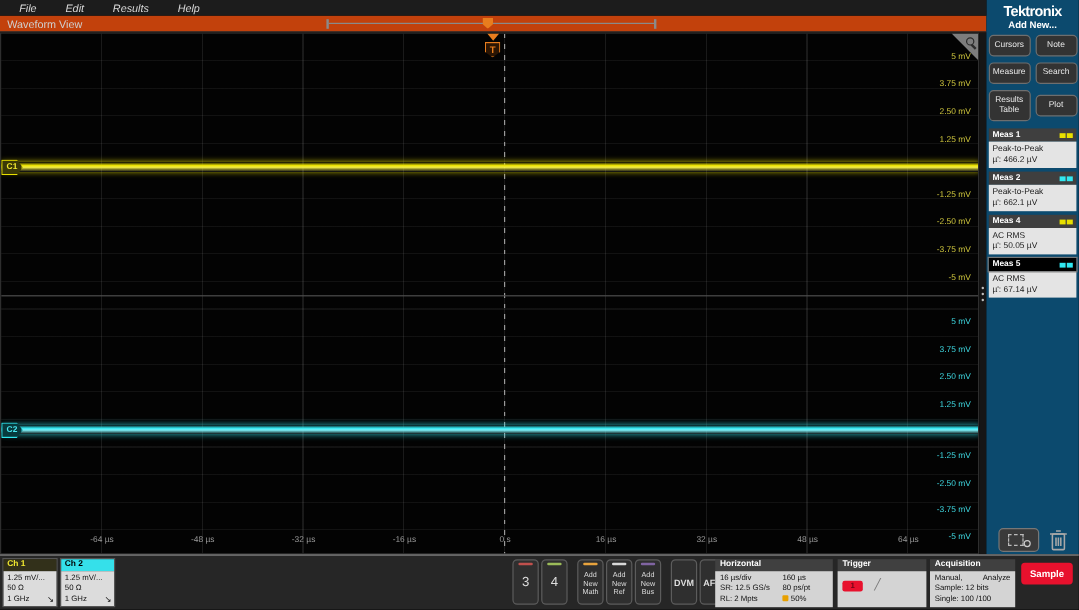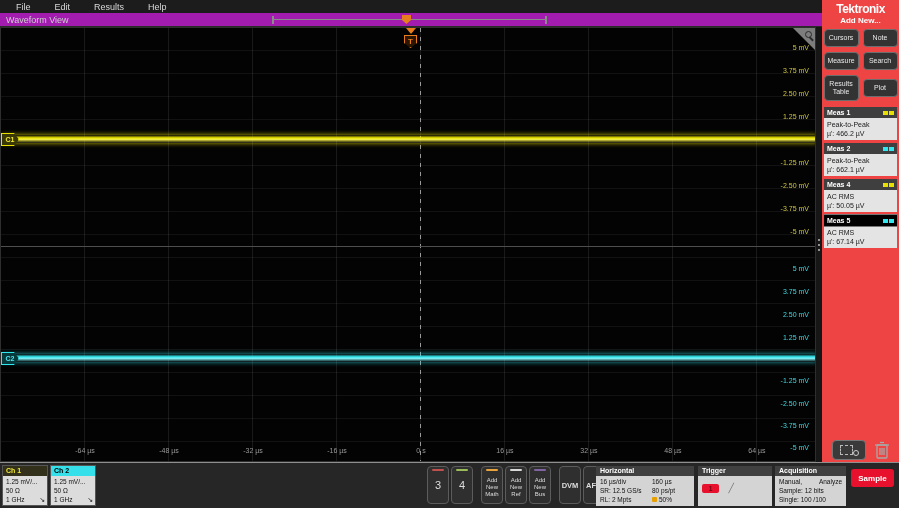--- a/index.html
+++ b/index.html
@@ -3,24 +3,24 @@
 <meta charset="utf-8">
 <style>
   * { margin:0; padding:0; box-sizing:border-box; }
   html,body { width:899px; height:508px; background:#000; overflow:hidden;
               font-family:"Liberation Sans", sans-serif; }
   .abs { position:absolute; }
 
   
   #menubar { left:0; top:0; width:822px; height:13px; background:#1c1c1c;
              display:flex; align-items:center; gap:24px; padding-left:16px; z-index:5;}
-  .menu-item { font-size:9px; color:#d8d8d8; cursor:default; }
+  .menu-item { font-size:9px; color:#d8d8d8; cursor:default;font-style:italic; }
 
   
-  #wf-header { left:0; top:13px; width:822px; height:14px; background:#a21caf;
+  #wf-header { left:0; top:13px; width:822px; height:14px; background:#c2410c;
                border-bottom:1px solid #2a2a2a; }
   #wf-tab { position:absolute; left:6px; top:2px; font-size:9px; color:#cfcfcf; }
   #pan-bar { position:absolute; left:272px; top:3px; width:275px; height:8px;
              border-left:2px solid #8a8a8a; border-right:2px solid #8a8a8a; }
   #pan-bar .bar-line { position:absolute; left:0; right:0; top:3px; height:1px; background:#8a8a8a; }
   #pan-marker { position:absolute; left:402px; top:2px; width:9px; height:9px; background:#e87d1e;
                 clip-path:polygon(0 0,100% 0,100% 55%,50% 100%,0 55%); }
 
   
   #graticule { left:0; top:27px; width:816px; height:435px; background:#030303;
@@ -64,21 +64,21 @@
   #corner-zoom-glass { right:3px; top:3px; width:7px; height:7px; border:1.5px solid #2c2c2c;
                        border-radius:50%; }
   #corner-zoom-handle { right:1px; top:10px; width:5px; height:1.5px; background:#2c2c2c;
                         transform:rotate(45deg); }
 
   #splitter { left:816px; top:27px; width:6px; height:435px; background:#161616;
               display:flex; flex-direction:column; align-items:center; justify-content:center; gap:3px; }
   #splitter i { width:2px; height:2px; border-radius:50%; background:#bdbdbd; }
 
   
-  #right-panel { left:822px; top:0; width:77px; height:462px; background:#ef4444; }
+  #right-panel { left:822px; top:0; width:77px; height:462px; background:#0c4a6e; }
   #logo { text-align:center; color:#fff; font-size:12px; font-weight:bold;
           letter-spacing:-0.5px; padding-top:2px; }
   #add-new { text-align:center; color:#fff; font-size:8px; font-weight:bold; margin-bottom:4px; }
   #rp-buttons { display:grid; grid-template-columns:35px 35px; gap:5px 4px;
                 justify-content:center; align-items:center; margin-bottom:6px; }
   .rp-btn { background:#333; border:1px solid #6e6e6e; border-radius:4px; color:#e8e8e8;
             font-size:7px; text-align:center; padding:4px 1px; line-height:8px; cursor:pointer; }
 
   .meas-chip { width:73px; margin:0 auto 3px auto; }
   .meas-head { height:11px; background:#3f3f3f; display:flex; align-items:center;

